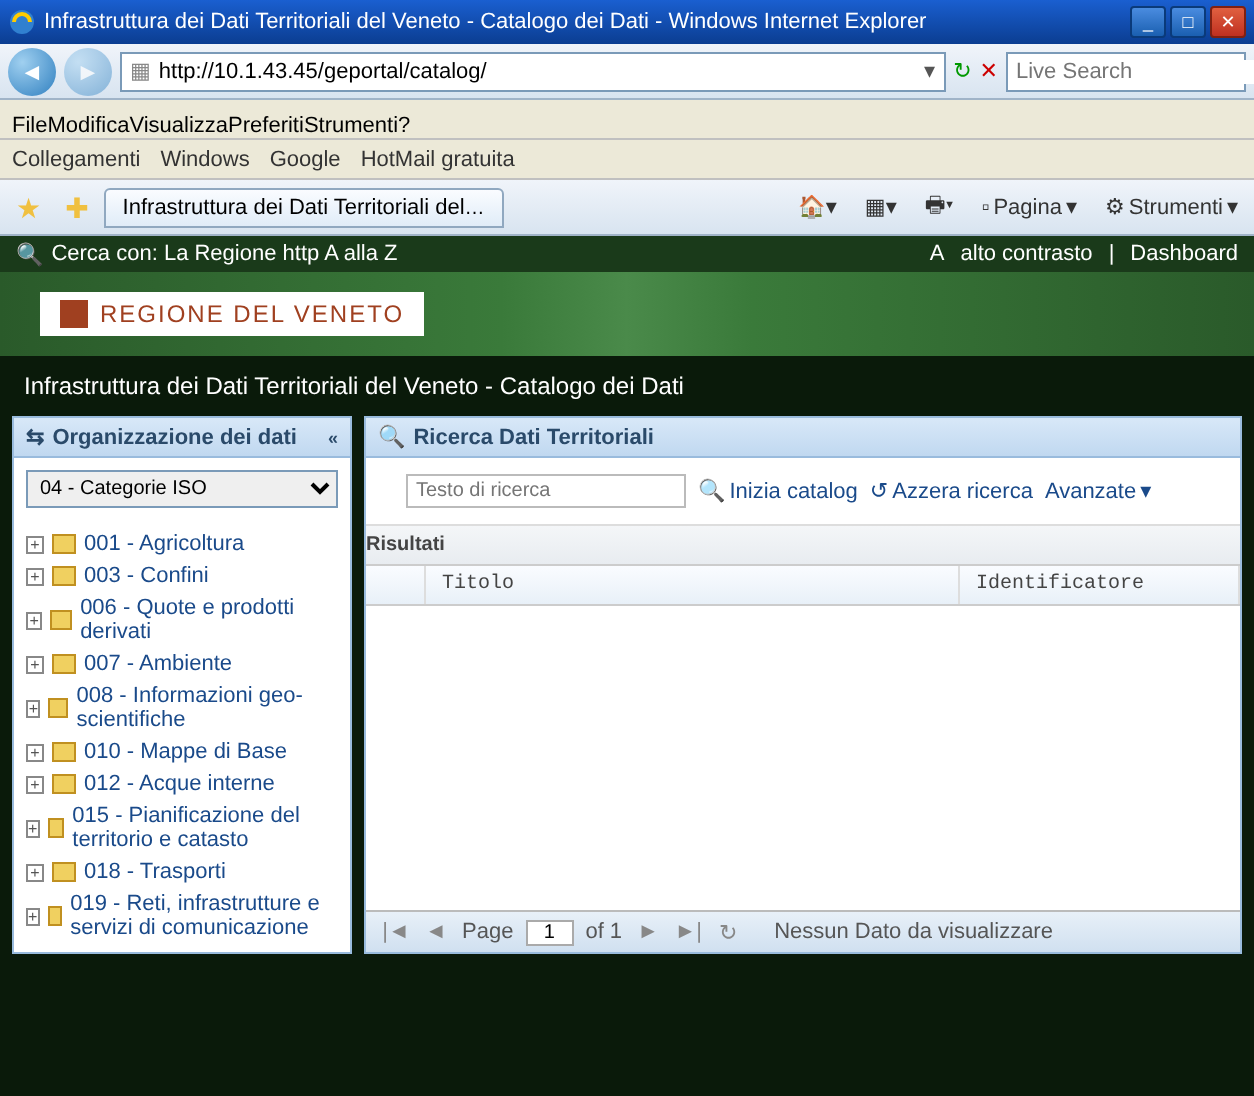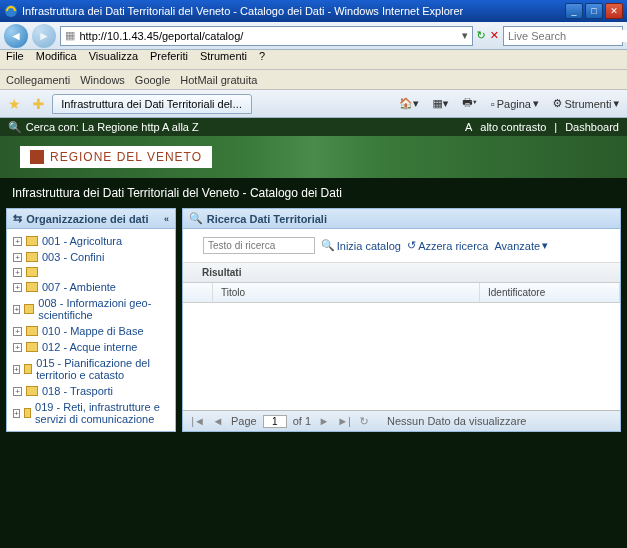--- a/index.html
+++ b/index.html
@@ -9,21 +9,21 @@
 .titlebar .title { flex: 1; font-size: 11px; }
 .winbtns { display: flex; gap: 2px; }
 .winbtn { width: 18px; height: 16px; background: linear-gradient(#4a8ce0,#1a5fb0); border: 1px solid #0a3a7a; border-radius: 2px; color: #fff; font-size: 9px; display: flex; align-items: center; justify-content: center; cursor: pointer; }
 .winbtn.close { background: linear-gradient(#e06040,#c03020); border-color: #802010; }
 .navbar { background: linear-gradient(#f0f4fa,#d8e4f0); height: 28px; display: flex; align-items: center; padding: 2px 4px; gap: 4px; border-bottom: 1px solid #a0b4c8; }
 .navbtn-round { width: 24px; height: 24px; border-radius: 50%; background: radial-gradient(circle at 30% 30%, #a0d0f0, #3080c0); display: flex; align-items: center; justify-content: center; color: #fff; font-size: 12px; cursor: pointer; }
 .addrbar { flex: 1; display: flex; align-items: center; background: #fff; border: 1px solid #7a9ab8; height: 20px; padding: 0 4px; }
 .addrbar input { border: none; outline: none; flex: 1; font-size: 11px; }
 .searchbox { width: 120px; height: 20px; border: 1px solid #7a9ab8; background: #fff; display: flex; align-items: center; padding: 0 4px; }
 .searchbox input { border: none; outline: none; flex: 1; font-size: 11px; color: #888; }
-.menubar { background: #ece9d8; height: 20px; display: flex; align-items: flex-start; padding: 0 6px; gap: 12px; border-bottom: 1px solid #c0c0c0; }
+.menubar { background: #ece9d8; height: 20px; display: flex; align-items: flex-end; padding: 0 6px; border-bottom: 1px solid #c0c0c0; }
 .menubar span { cursor: pointer; }
 .linkbar { background: #ece9d8; height: 20px; display: flex; align-items: center; padding: 0 6px; gap: 10px; border-bottom: 1px solid #c0c0c0; font-size: 10px; color: #333; }
 .tabbar { background: linear-gradient(#f0f4fa,#d8e4f0); height: 28px; display: flex; align-items: center; padding: 2px 4px; gap: 4px; border-bottom: 1px solid #a0b4c8; }
 .star { color: #f0c040; font-size: 14px; margin: 0 4px; }
 .tab { background: linear-gradient(#fafcff,#e0ecf8); border: 1px solid #90a8c0; border-radius: 3px 3px 0 0; padding: 3px 8px; font-size: 10px; max-width: 200px; white-space: nowrap; overflow: hidden; text-overflow: ellipsis; cursor: pointer; }
 .toolbar-right { margin-left: auto; display: flex; gap: 6px; align-items: center; color: #333; font-size: 10px; }
 .tbtn { display: flex; align-items: center; gap: 2px; cursor: pointer; padding: 2px 4px; }
 .content { background: #0a1a0a; height: 440px; overflow: hidden; position: relative; }
 .topbar { background: #1a3a1a; color: #fff; height: 18px; display: flex; align-items: center; padding: 0 8px; font-size: 10px; }
 .topbar .right { margin-left: auto; display: flex; gap: 8px; }
@@ -37,25 +37,25 @@
 .panelhead { background: linear-gradient(#d8e8f8,#c0d8f0); padding: 3px 6px; font-size: 10px; font-weight: bold; color: #2a4a6a; border-bottom: 1px solid #99bbdd; display: flex; align-items: center; gap: 4px; }
 .collapse { margin-left: auto; cursor: pointer; font-size: 9px; }
 .selectwrap { padding: 6px; }
 .selectwrap select { width: 100%; font-size: 10px; border: 1px solid #7a9ab8; padding: 2px; }
 .tree { padding: 4px 6px; }
 .tree-item { display: flex; align-items: center; gap: 4px; padding: 2px 0; font-size: 10px; color: #1a4a8a; cursor: pointer; }
 .tree-item .expand { width: 9px; height: 9px; border: 1px solid #888; font-size: 8px; line-height: 7px; text-align: center; color: #555; }
 .tree-item .folder { width: 12px; height: 10px; background: #f0d060; border: 1px solid #c09020; }
 .rightpanel { flex: 1; background: #fff; border: 1px solid #99bbdd; display: flex; flex-direction: column; }
 .searchrow { padding: 8px 20px; display: flex; align-items: center; gap: 6px; font-size: 10px; border-bottom: 1px solid #ddd; }
-.searchrow input { width: 112px; border: 1px solid #bbb; padding: 2px 4px; font-size: 10px; color: #888; }
+.searchrow input { width: 140px; border: 1px solid #bbb; padding: 2px 4px; font-size: 10px; color: #888; }
 .searchlink { color: #1a4a8a; cursor: pointer; display: flex; align-items: center; gap: 2px; }
-.resulthead { background: linear-gradient(#f4f6f8,#e8ecf0); padding: 4px 19px; font-size: 10px; font-weight: bold; color: #444; border-bottom: 1px solid #ccc; }
+.resulthead { background: linear-gradient(#f4f6f8,#e8ecf0); padding: 4px 0; font-size: 10px; font-weight: bold; color: #444; border-bottom: 1px solid #ccc; }
 .colheads { display: flex; background: linear-gradient(#fafcff,#e8f0f8); border-bottom: 1px solid #ccc; }
-.colhead { padding: 4px 8px; font-size: 10px; color: #444; border-right: 1px solid #ddd; }
+.colhead { padding: 4px 8px; font-size: 10px; color: #444; border-right: 1px solid #ddd; font-family: Liberation Mono, monospace; }
 .colhead.c1 { width: 30px; }
 .colhead.c2 { flex: 1; }
 .colhead.c3 { width: 140px; }
 .resultbody { flex: 1; background: #fff; }
 .pager { background: linear-gradient(#e8f0f8,#d0e0f0); padding: 3px 8px; display: flex; align-items: center; gap: 6px; font-size: 10px; color: #555; border-top: 1px solid #bbb; }
 .pager .pbtn { width: 14px; height: 14px; display: flex; align-items: center; justify-content: center; cursor: pointer; color: #888; }
 .pager input { width: 24px; font-size: 10px; text-align: center; border: 1px solid #aaa; }
 </style>
 </head>
 <body>
@@ -141,34 +141,40 @@
   </div>
   <div class="pagetitle">Infrastruttura dei Dati Territoriali del Veneto - Catalogo dei Dati</div>
 
   <div class="panels">
     <div class="leftpanel">
       <div class="panelhead">
         <span>⇆</span>
         <span>Organizzazione dei dati</span>
         <span class="collapse">«</span>
       </div>
+      <div class="selectwrap">
+        <select>
+          <option>04 - Categorie ISO</option>
+        </select>
+      </div>
       <div class="tree" id="tree">
           <div class="tree-item">
             <span class="expand">+</span>
             <span class="folder"></span>
             <span>001 - Agricoltura</span>
           </div>
           <div class="tree-item">
             <span class="expand">+</span>
             <span class="folder"></span>
             <span>003 - Confini</span>
           </div>
           <div class="tree-item">
             <span class="expand">+</span>
             <span class="folder"></span>
+            <span>006 - Quote e prodotti derivati</span>
           </div>
           <div class="tree-item">
             <span class="expand">+</span>
             <span class="folder"></span>
             <span>007 - Ambiente</span>
           </div>
           <div class="tree-item">
             <span class="expand">+</span>
             <span class="folder"></span>
             <span>008 - Informazioni geo-scientifiche</span>

